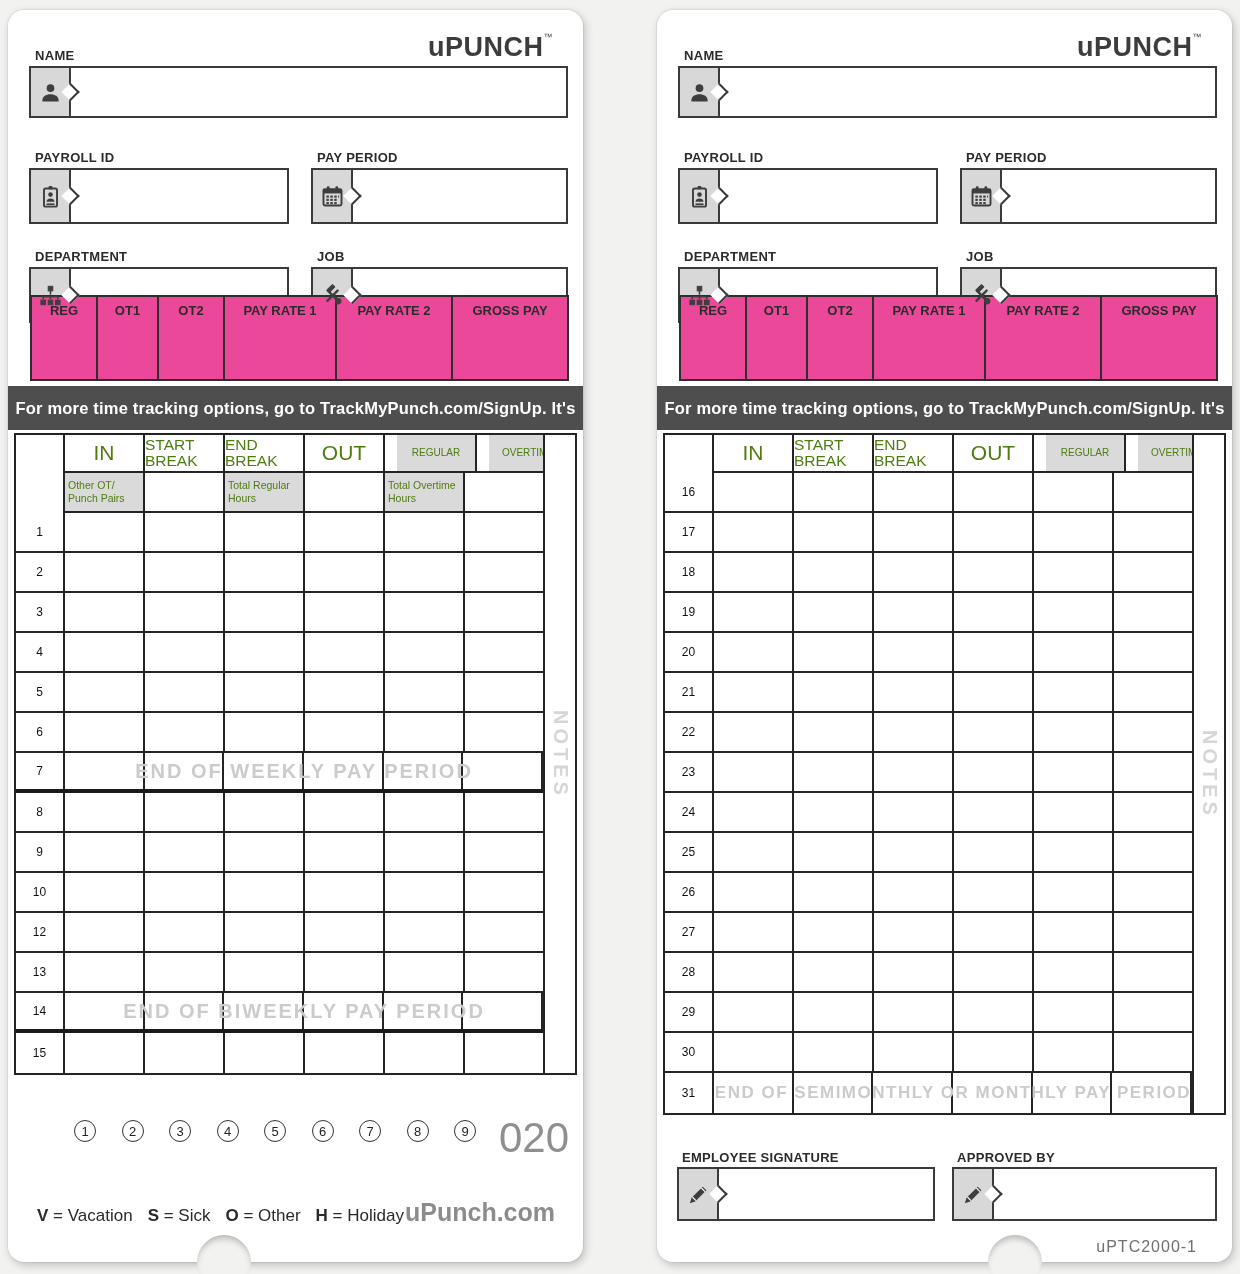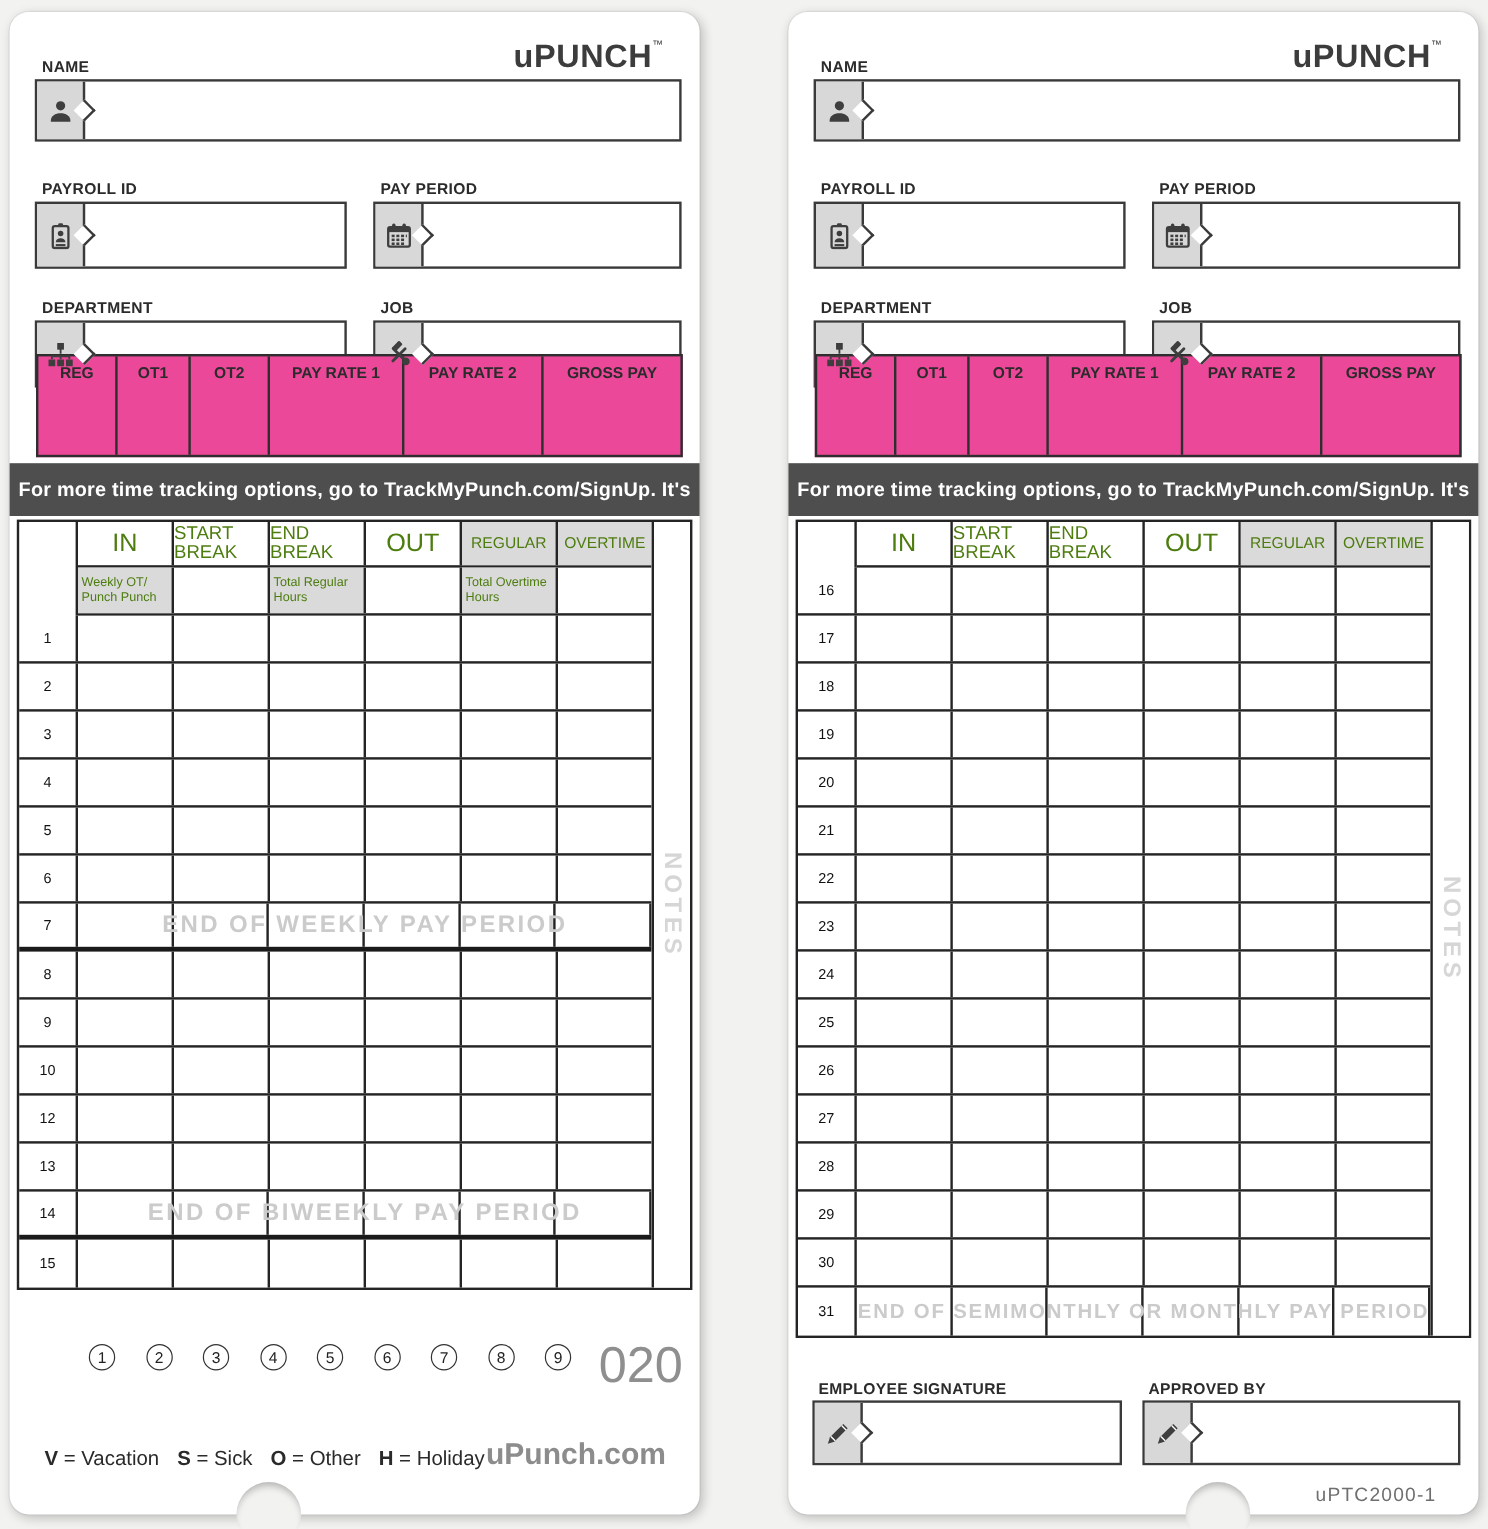--- a/index.html
+++ b/index.html
@@ -83,21 +83,21 @@
   .tt-hrow{display:flex;height:38px;border-bottom:2px solid #242424;box-sizing:border-box;}
   .tt-hrow.sub{height:40px;}
   .tt-hcell,.tt-scell{
     width:80px;box-sizing:border-box;border-right:2px solid #242424;
     display:flex;align-items:center;justify-content:center;text-align:left;
     color:#4d7c0f;line-height:1.02;
   }
   .tt-hcell:last-child,.tt-scell:last-child{width:78px;border-right:none;}
   .tt-hcell.big{font-size:21px;}
   .tt-hcell.mid{font-size:15.5px;}
-  .tt-hcell.small{font-size:13px;}
+  .tt-hcell.small{font-size:10px;margin-left:12px;}
   .tt-hcell.shaded,.tt-scell.shaded{background:#dadada;}
   .tt-scell{font-size:10.5px;line-height:1.2;padding:1px 3px;}
   .tt-row{display:flex;height:40px;border-bottom:2px solid #242424;box-sizing:border-box;position:relative;}
   .tt-row:last-child{border-bottom:none;}
   .tt-row.thick{border-bottom-width:4px;border-bottom-color:#1a1a1a;}
   .tt-num{
     flex:0 0 49px;border-right:2px solid #242424;box-sizing:border-box;
     display:flex;align-items:center;justify-content:center;font-size:12px;color:#111;
   }
   .tt-cell{width:80px;box-sizing:border-box;border-right:2px solid #242424;}
@@ -246,21 +246,21 @@
           <div class="tt-cols">
             <div class="tt-hrow">
               <div class="tt-hcell big">IN</div>
               <div class="tt-hcell mid">START BREAK</div>
               <div class="tt-hcell mid">END BREAK</div>
               <div class="tt-hcell big">OUT</div>
               <div class="tt-hcell small shaded">REGULAR</div>
               <div class="tt-hcell small shaded">OVERTIME</div>
             </div>
             <div class="tt-hrow sub">
-              <div class="tt-scell shaded">Weekly OT/ Punch Punch</div>
+              <div class="tt-scell shaded">Other OT/ Punch Pairs</div>
               <div class="tt-scell"></div>
               <div class="tt-scell shaded">Total Regular Hours</div>
               <div class="tt-scell"></div>
               <div class="tt-scell shaded">Total Overtime Hours</div>
               <div class="tt-scell"></div>
             </div>
           </div>
         </div>
         <div class="tt-row">
           <div class="tt-num">1</div>

